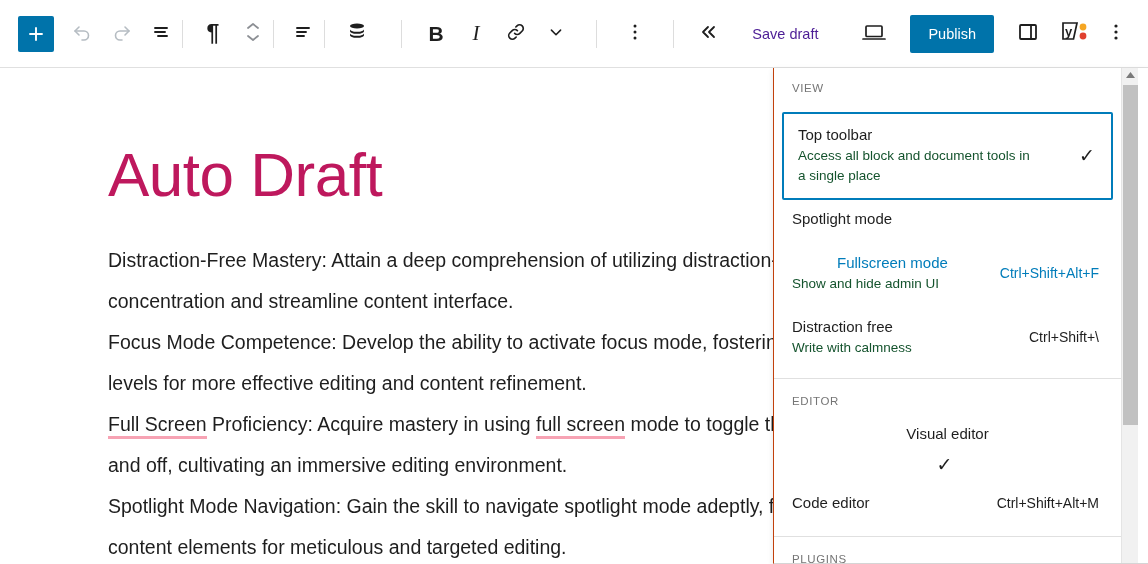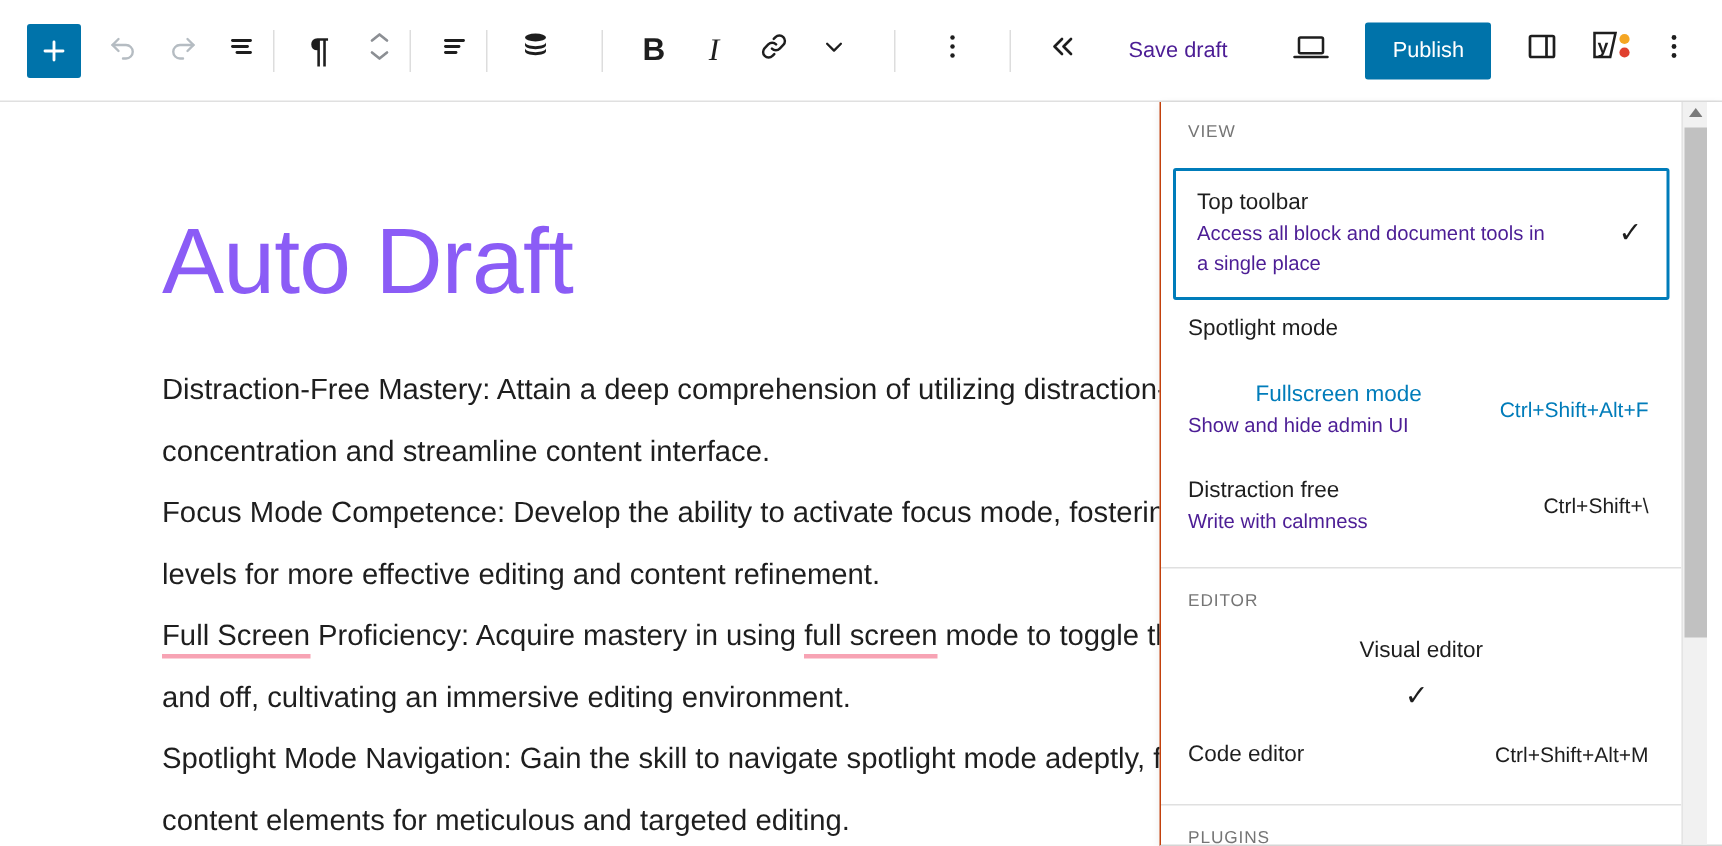--- a/index.html
+++ b/index.html
@@ -67,21 +67,21 @@
     left: 0; top: 68px;
     width: 1148px; height: 496px;
     background: #ffffff;
     overflow: hidden;
   }
   #doc-title {
     position: absolute;
     left: 108px; top: 76px;
     font-size: 62px;
     line-height: 1;
-    color: #8b5cf6;
+    color: #be185d;
     font-weight: 400;
     letter-spacing: -0.5px;
     white-space: nowrap;
   }
   #doc-body {
     position: absolute;
     left: 108px; top: 172px;
     width: 900px;
     font-size: 19.5px;
     line-height: 41px;
@@ -121,21 +121,21 @@
   .menu-item {
     padding: 8px 18px 10px 18px;
     display: flex;
     align-items: center;
     justify-content: space-between;
     gap: 10px;
   }
   .menu-item .mi-text { min-width: 0; }
   .mi-title { font-size: 15px; color: #1e1e1e; line-height: 22px; }
   .mi-title.blue { color: #007cba; margin-left: 45px; }
-  .mi-desc { font-size: 13.5px; color: #4c1d95; line-height: 20px; max-width: 235px; }
+  .mi-desc { font-size: 13.5px; color: #14532d; line-height: 20px; max-width: 235px; }
   .mi-right {
     font-size: 14px;
     color: #1e1e1e;
     white-space: nowrap;
     flex: 0 0 auto;
     padding-right: 4px;
   }
   .mi-right.blue { color: #007cba; }
   .check {
     font-size: 19px;

